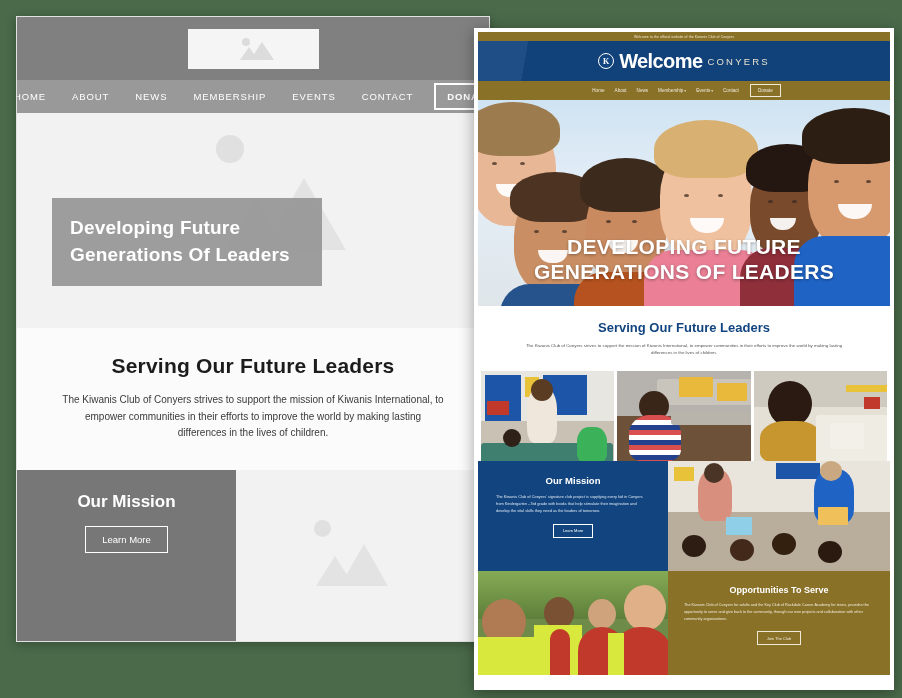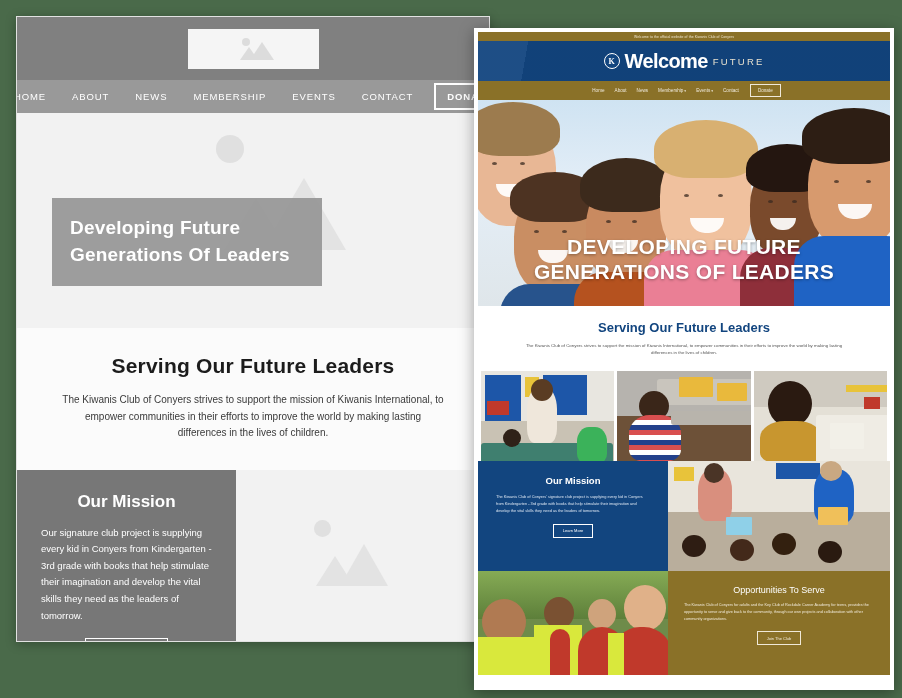--- a/index.html
+++ b/index.html
@@ -190,21 +190,21 @@
     border: .7px solid #ffffff; color: #ffffff; font-size: 4px; background: transparent;
   }
   .mission-right { flex: 1; height: 110px; position: relative; overflow: hidden; background:#cfc6b6; }
 
   .site-bottom { display: flex; }
   .bottom-left { width: 190px; height: 104px; position: relative; overflow: hidden; background:#6e8b4a; }
   .opps {
     flex: 1; height: 104px; background: #8a7128;
     padding: 14px 16px 0 16px; text-align: center;
   }
-  .opps h3 { color: #ffffff; font-size: 9px; font-weight: 400; text-align: center; }
+  .opps h3 { color: #ffffff; font-size: 9px; font-weight: 700; text-align: center; }
   .opps p {
     margin-top: 7px; color: #f0e9d8; font-size: 3.8px; line-height: 1.85; text-align: left;
   }
   .opps-btn {
     display: inline-block; margin-top: 8px; padding: 3.5px 9px;
     border: .7px solid #f0e9d8; color: #f0e9d8; font-size: 4px; background: transparent;
   }
   .vest { position: absolute; background: #d9e83c; }
   .redshirt { position: absolute; background: #c0392b; border-radius: 28px 28px 0 0; }
   .sun { position: absolute; background: #6f9a3f; }
@@ -249,21 +249,20 @@
     </div>
 
     <div class="wire-serving">
       <h2>Serving Our Future Leaders</h2>
       <p>The Kiwanis Club of Conyers strives to support the mission of Kiwanis International, to empower communities in their efforts to improve the world by making lasting differences in the lives of children.</p>
     </div>
 
     <div class="wire-mission">
       <div class="wire-mission-left">
         <h3>Our Mission</h3>
-        <p>Our signature club project is supplying every kid in Conyers from Kindergarten - 3rd grade with books that help stimulate their imagination and develop the vital skills they need as the leaders of tomorrow.</p>
         <span class="wire-learn">Learn More</span>
       </div>
       <div class="wire-mission-right">
         <span class="ph-icon ph-mid">
           <span class="ph-circle"></span>
           <span class="ph-tri t1"></span>
           <span class="ph-tri t2"></span>
         </span>
       </div>
     </div>
@@ -271,21 +270,21 @@
 
   <div class="site">
 
     <div class="site-topbar">
       <span>Welcome to the official website of the Kiwanis Club of Conyers</span>
     </div>
 
     <div class="site-brandbar">
       <span class="k-seal">K</span>
       <span class="k-word">Welcome</span>
-      <span class="k-city">FUTURE</span>
+      <span class="k-city">CONYERS</span>
     </div>
 
     <div class="site-nav">
       <a href="#">Home</a>
       <a href="#">About</a>
       <a href="#">News</a>
       <a href="#"><span>Membership</span><span class="caret">▾</span></a>
       <a href="#"><span>Events</span><span class="caret">▾</span></a>
       <a href="#">Contact</a>
       <span class="site-donate">Donate</span>

